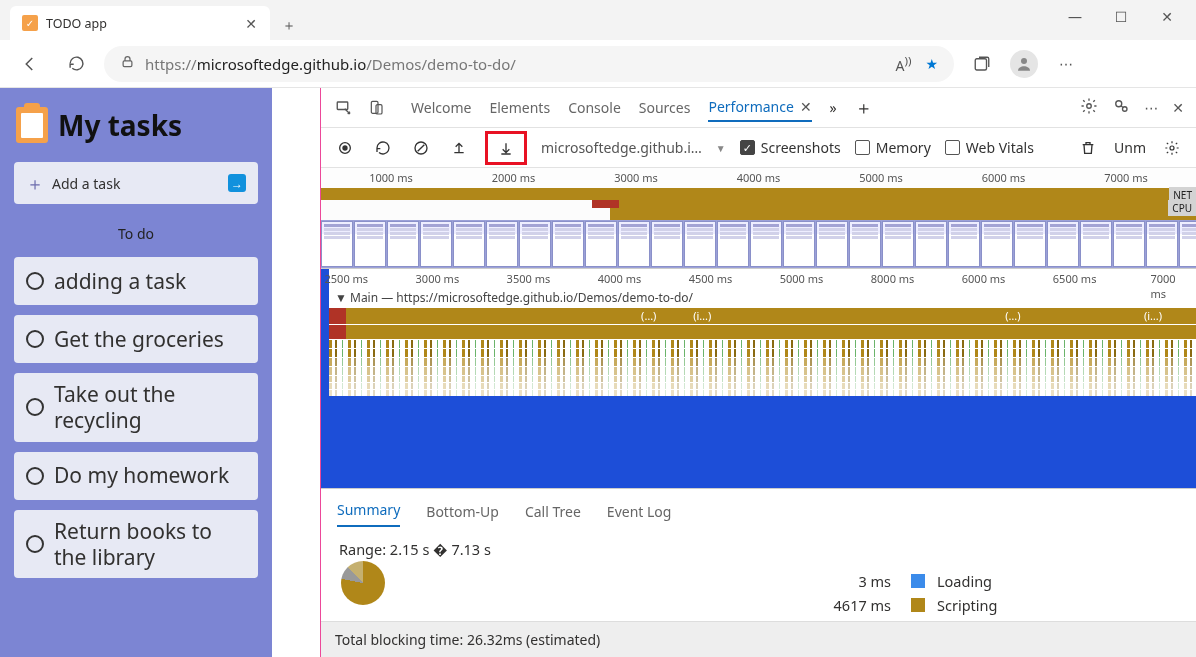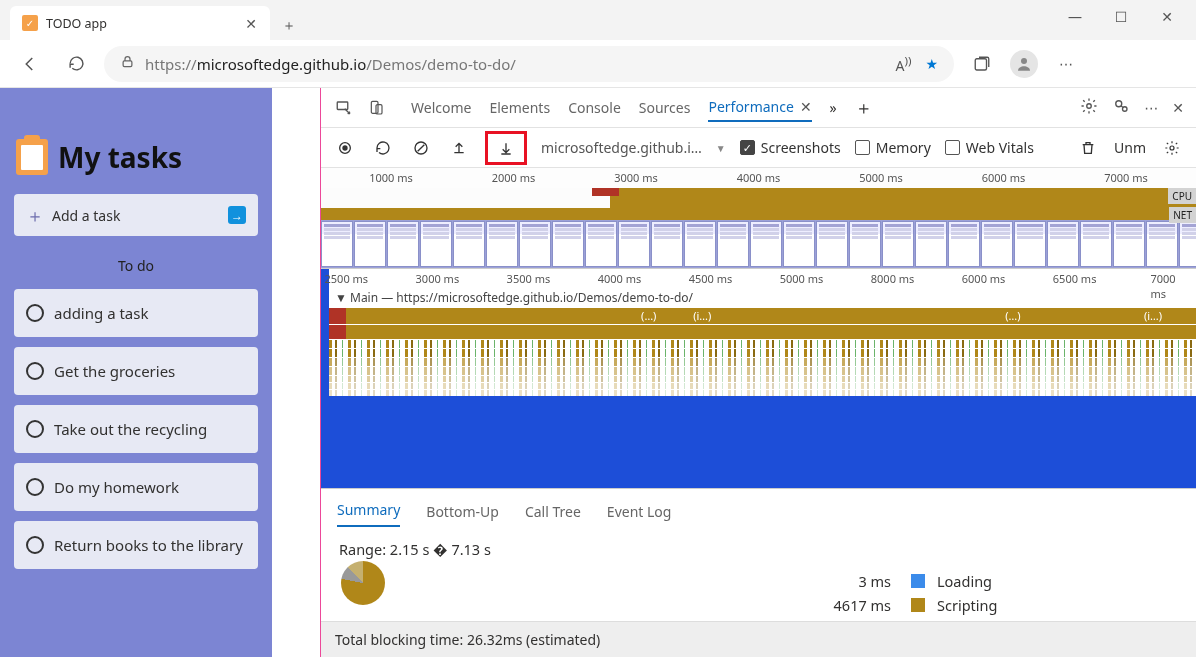--- a/index.html
+++ b/index.html
@@ -24,32 +24,32 @@
     .addr-text .bold { color:#222; }
     .addr-right { margin-left:auto; display:flex; align-items:center; gap:14px; color:#555;}
     .star { color:#0078d4; }
     .profile { width:28px; height:28px; border-radius:50%; background:#e5e5e5; display:flex; align-items:center; justify-content:center;}
 
     
     .content { flex:1; display:flex; overflow:hidden; }
 
     
     .page { width: 272px; background:#7c85d3; padding: 14px; display:flex; flex-direction:column; gap:10px; overflow:hidden;}
-    .page-header { display:flex; align-items:center; gap:10px; padding: 4px 2px 8px; margin-top: 32px; }
+    .page-header { display:flex; align-items:center; gap:10px; padding: 4px 2px 8px; }
     .page-icon { width:32px; height:36px; background:#f5a14a; border-radius:3px; position:relative; }
     .page-icon::before { content:""; position:absolute; top:-4px; left:8px; width:16px; height:8px; background:#f5a14a; border-radius:3px 3px 0 0;}
     .page-icon::after { content:""; position:absolute; top:6px; left:5px; right:5px; bottom:5px; background:#fff; border-radius:1px;}
     .page-title { font-size: 28px; font-weight:700; color:#111;}
     .add-task { background:#e7e9f4; border-radius:4px; height:42px; display:flex; align-items:center; padding:0 12px; gap:8px; cursor:pointer;}
     .add-task .plus { color:#6d6dad; font-size:18px;}
     .add-task .arrow { margin-left:auto; width:18px; height:18px; background:#1191dd; border-radius:3px; display:flex;align-items:center;justify-content:center;color:#fff; font-size:12px;}
     .list-label { text-align:center; padding: 10px 0 4px; color:#222; }
     .task { background:#e7e9f4; border-radius:4px; min-height:48px; display:flex; align-items:center; padding:8px 12px; gap:10px; cursor:pointer;}
     .task .circle { width:18px; height:18px; border:2.5px solid #333; border-radius:50%; flex-shrink:0;}
-    .task .tname { font-size:15px; line-height:1.25;}
+    .task .tname { font-size:21px; line-height:1.25;}
 
     
     .devtools { flex:1; display:flex; flex-direction:column; border-left:1px solid #ec4899; overflow:hidden; background:#fff;margin-left:48px;}
     .dt-tabs { height:40px; display:flex; align-items:center; padding:0 12px; gap:18px; border-bottom:1px solid #e2e2e2; }
     .dt-mini { display:flex; gap:10px; margin-right:6px;}
     .dt-mini span { width:22px; height:22px; display:flex;align-items:center;justify-content:center;color:#555;}
     .dt-tab { color:#666; padding:4px 0; cursor:pointer; }
     .dt-tab.active { color:#0f6cbd; border-bottom:2px solid #0f6cbd;}
     .dt-tab .x { margin-left:6px; color:#555; cursor:pointer;}
     .dt-tabs .spacer { flex:1;}
@@ -300,26 +300,26 @@
         <div class="ruler-top" id="ruler1">
             <span class="tick" style="left: 8%;">1000 ms</span>
             <span class="tick" style="left: 22%;">2000 ms</span>
             <span class="tick" style="left: 36%;">3000 ms</span>
             <span class="tick" style="left: 50%;">4000 ms</span>
             <span class="tick" style="left: 64%;">5000 ms</span>
             <span class="tick" style="left: 78%;">6000 ms</span>
             <span class="tick" style="left: 92%;">7000 ms</span>
           </div>
         <div style="position:relative;">
+          <div class="net"></div>
+          <span class="net-label" style="top:-1px;">NET</span>
+        </div>
+        <div style="position:relative;">
           <div class="cpu"></div>
           <span class="cpu-label">CPU</span>
-        </div>
-        <div style="position:relative;">
-          <div class="net"></div>
-          <span class="net-label" style="top:-1px;">NET</span>
         </div>
         <div class="filmstrip" id="filmstrip">
             <div class="frame">
               <div class="bar1"></div>
               <div class="bar2"></div>
               <div class="bar2"></div>
               <div class="bar2"></div>
             </div>
             <div class="frame">
               <div class="bar1"></div>

